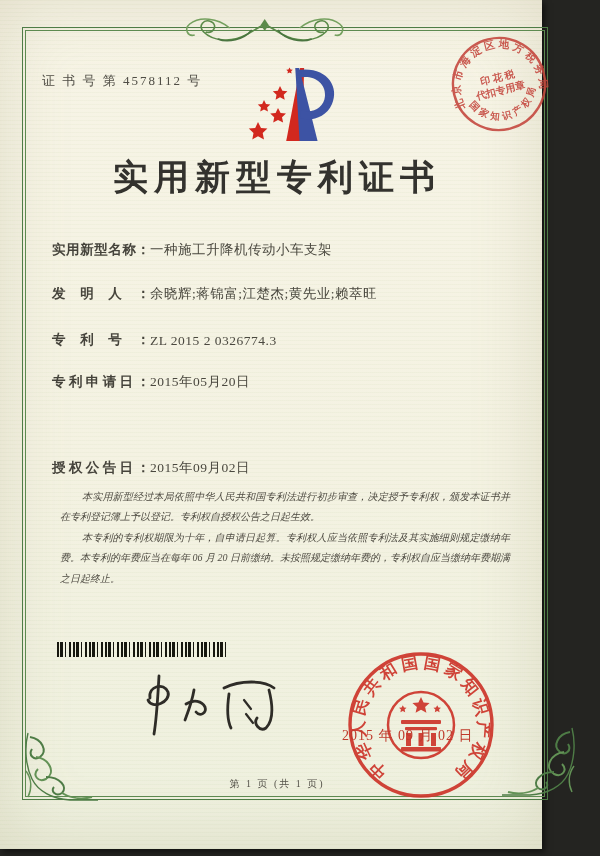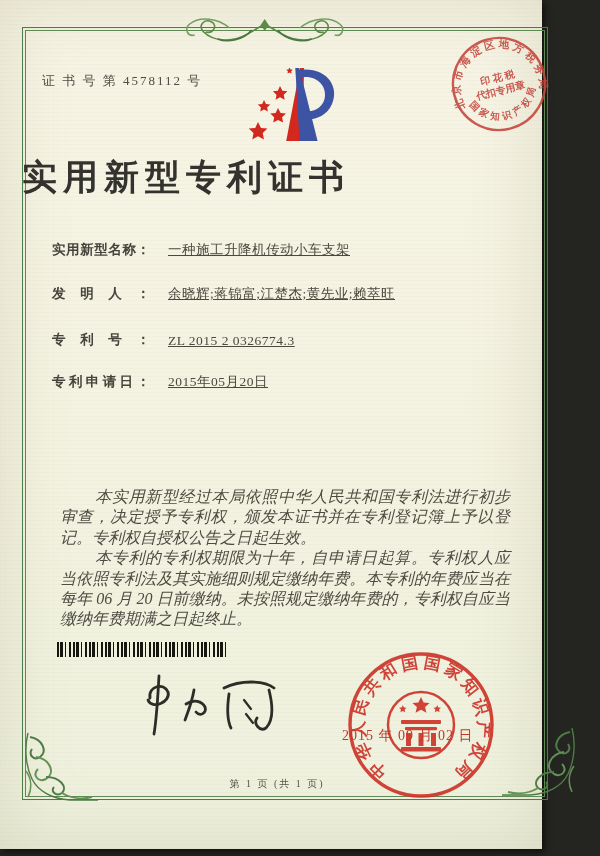--- a/index.html
+++ b/index.html
@@ -10,30 +10,30 @@
              repeating-linear-gradient(0deg, rgba(166,190,130,.07) 0 1px, rgba(255,255,255,0) 1px 4px),
              linear-gradient(180deg,#f7f4e6 0%, #f4f2e2 55%, #eef0de 100%);
            box-shadow: inset 0 0 70px rgba(150,140,100,.22), 3px 3px 6px rgba(0,0,0,.5); }
   .frame { position:absolute; left:22px; top:27px; width:526px; height:773px;
            border:1px solid #4e7c46; }
   .frame::after { content:""; position:absolute; inset:2px; border:1px solid #5d8a50; }
   .abs { position:absolute; }
 
   .cert-no { left:42px; top:72px; font-size:13px; color:#4f4d45; letter-spacing:2px; }
 
-  .title { left:22px; top:154px; width:510px; font-size:35px;
+  .title { left:22px; top:154px; width:510px; text-align:center; font-size:35px;
            font-weight:bold; color:#33322e; letter-spacing:6px; }
 
   .field-row { left:52px; width:480px; font-size:13.5px; color:#46443c; white-space:nowrap; }
   .flabel { display:inline-block; width:98px; text-align:justify; text-align-last:justify;
             font-weight:600; color:#45433b; vertical-align:bottom; }
-  .fvalue { margin-left:18px; color:#4a483f; letter-spacing:.5px;text-decoration:underline; }
+  .fvalue { margin-left:0; color:#4a483f; letter-spacing:.5px; }
   .r1{top:241px} .r2{top:285px} .r3{top:331px} .r4{top:373px} .r5{top:417px} .r6{top:459px}
 
-  .paras { left:60px; top:487px; width:450px; font-size:16px; line-height:20.4px;
+  .paras { left:60px; top:487px; width:450px; font-size:10px; line-height:20.4px;
            color:#4e4b42; font-style:italic; text-align:justify; }
   .paras p { text-indent:2.2em; }
 
   .barcode { left:57px; top:642px; width:172px; height:15px;
              background:
                repeating-linear-gradient(90deg,#17170f 0 1.5px, transparent 1.5px 3.5px,
                  #17170f 3.5px 6.5px, transparent 6.5px 8px,
                  #17170f 8px 9px, transparent 9px 12.5px,
                  #17170f 12.5px 14px, transparent 14px 16px); }
 
@@ -132,20 +132,23 @@
   </div>
   <div class="abs field-row r2">
     <span class="flabel">发明人：</span><span class="fvalue">余晓辉;蒋锦富;江楚杰;黄先业;赖萃旺</span>
   </div>
   <div class="abs field-row r3">
     <span class="flabel">专利号：</span><span class="fvalue">ZL 2015 2 0326774.3</span>
   </div>
   <div class="abs field-row r4">
     <span class="flabel">专利申请日：</span><span class="fvalue">2015年05月20日</span>
   </div>
+  <div class="abs field-row r6">
+    <span class="flabel">授权公告日：</span><span class="fvalue">2015年09月02日</span>
+  </div>
 
   <div class="abs paras">
     <p>本实用新型经过本局依照中华人民共和国专利法进行初步审查，决定授予专利权，颁发本证书并在专利登记簿上予以登记。专利权自授权公告之日起生效。</p>
     <p>本专利的专利权期限为十年，自申请日起算。专利权人应当依照专利法及其实施细则规定缴纳年费。本专利的年费应当在每年 06 月 20 日前缴纳。未按照规定缴纳年费的，专利权自应当缴纳年费期满之日起终止。</p>
   </div>
 
   <div class="abs barcode"></div>
 
 
   <svg class="abs sig-svg" width="160" height="86" viewBox="0 0 160 86">

